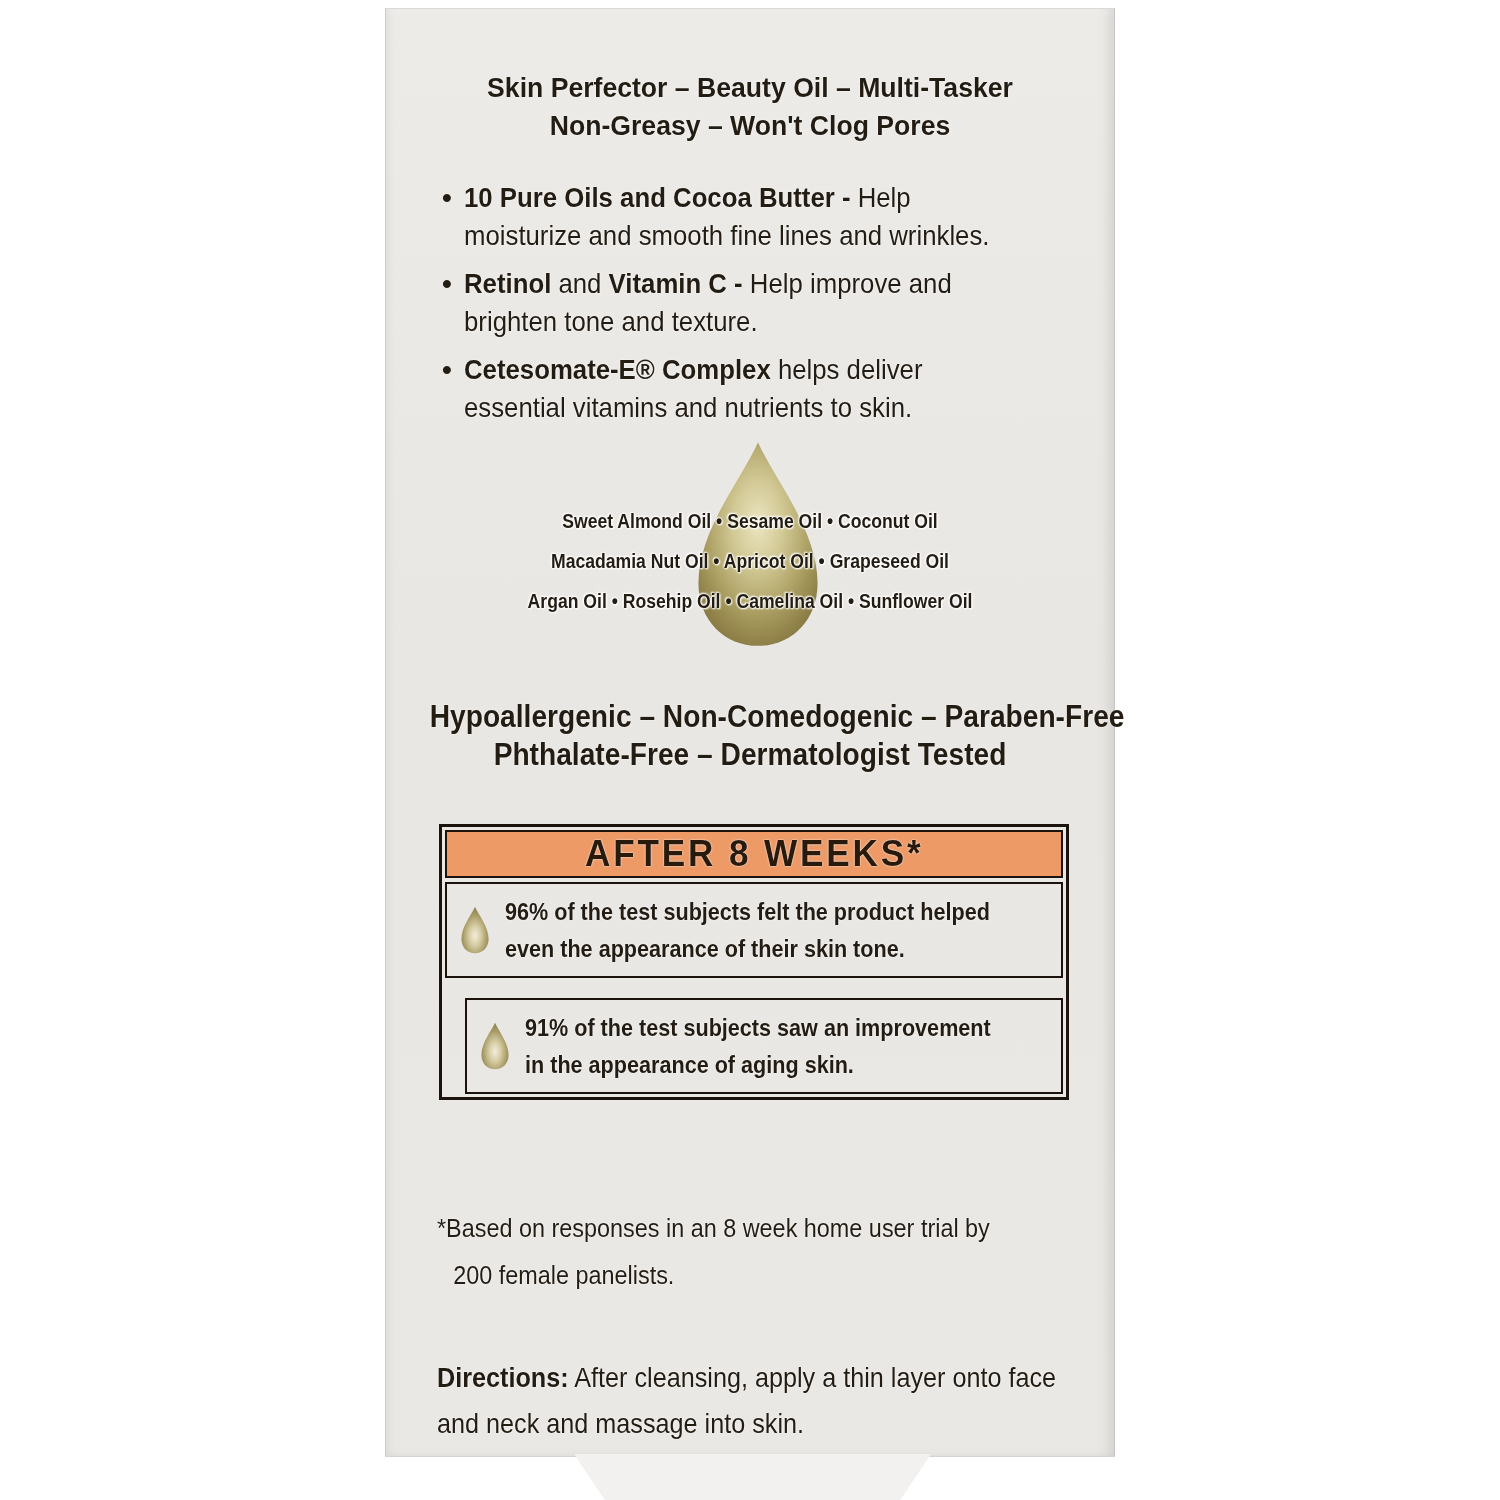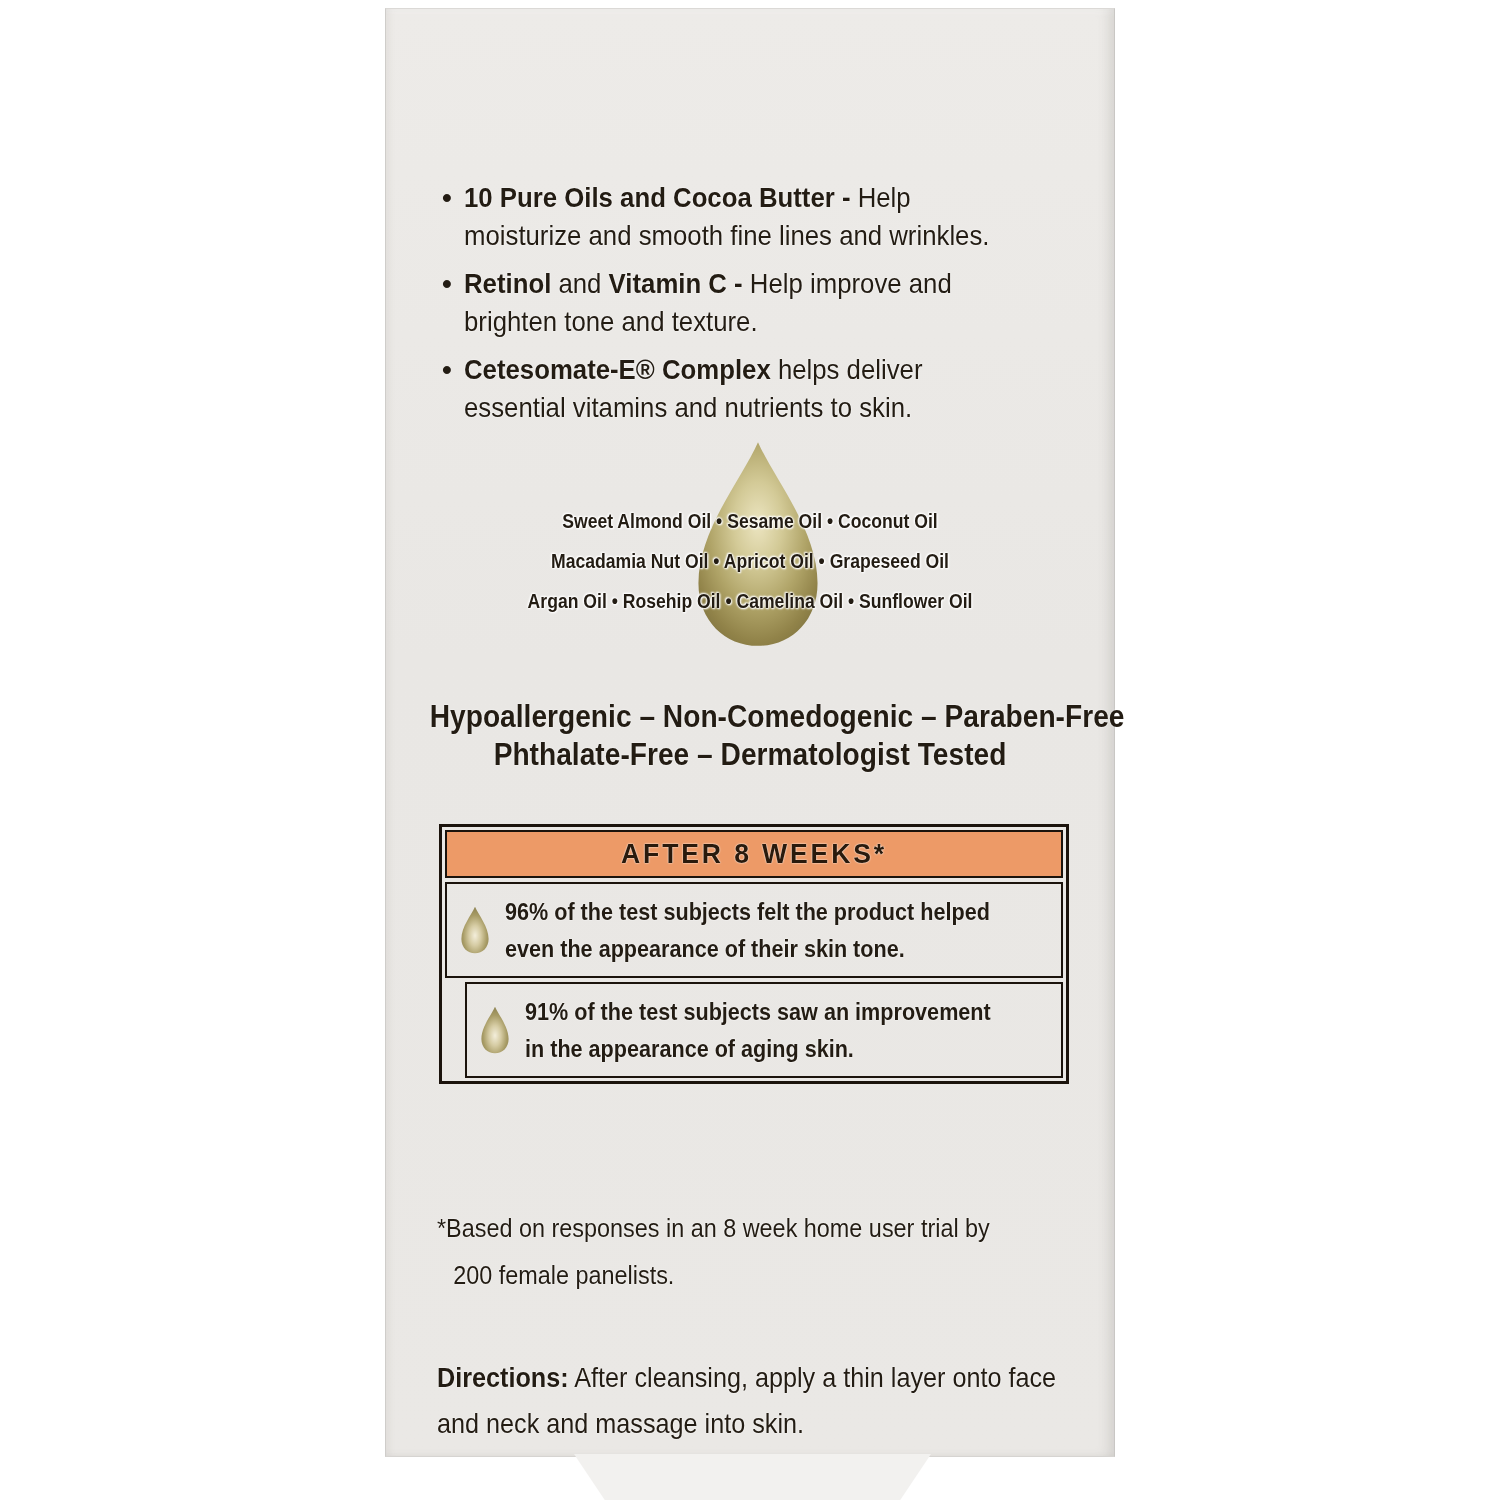--- a/index.html
+++ b/index.html
@@ -44,22 +44,22 @@
         text-shadow:0 0 3px #fff,0 0 2px #fff,1px 1px 2px #fff,-1px -1px 2px #fff;}
 
   .freec{position:absolute;top:688px;left:0;right:0;text-align:center;
          font-weight:bold;font-size:32px;line-height:38px;}
   .freec .cond-c{transform:scaleX(.88);}
 
   .rtable{position:absolute;left:53px;top:815px;width:630px;
           border:3px solid #1b130c;padding:3px;box-sizing:border-box;}
   .rt-header{border:2px solid #1b130c;background:#ed9a67;height:44px;margin-bottom:4px;
              display:flex;align-items:center;justify-content:center;
-             font-weight:bold;font-size:28px;letter-spacing:3px;color:#2a1a0c;}
-  .rt-row{border:2px solid #1b130c;height:92px;margin-bottom:4px;
+             font-weight:bold;font-size:37px;letter-spacing:3px;color:#2a1a0c;}
+  .rt-row{border:2px solid #1b130c;height:92px;margin-bottom:20px;
           display:flex;align-items:center;overflow:hidden;}
   .rt-row.last{margin-bottom:0;margin-left:20px;}
   .rt-icon{width:36px;height:48px;margin:0 12px 0 10px;flex:none;}
   .rt-text{font-weight:bold;font-size:24px;line-height:37px;}
   .rt-text .cond-l{transform:scaleX(.90);}
 
   .footnote{position:absolute;left:51px;top:1196px;font-size:26px;line-height:47px;}
   .footnote .cond-l{transform:scaleX(.90);}
   .fn2{padding-left:18px;}
 
@@ -85,20 +85,24 @@
       <stop offset="0.35" stop-color="#d6cca4"></stop>
       <stop offset="0.7" stop-color="#a89c66"></stop>
       <stop offset="1" stop-color="#8c8150"></stop>
     </radialGradient>
   </defs>
 </svg>
 
 <div class="scene">
   <div class="box">
 
+    <div class="claims">
+      <div class="cond-c">Skin Perfector – Beauty Oil – Multi-Tasker</div>
+      <div class="cond-c">Non-Greasy – Won't Clog Pores</div>
+    </div>
 
     <ul class="bullets">
       <li class="bullet b0">
         <span class="dot">•</span>
         <div class="bl cond-l"><span class="bb">10 Pure Oils and Cocoa Butter - </span><span>Help</span><span class="bb"></span><span></span></div>
         <div class="bl cond-l">moisturize and smooth fine lines and wrinkles.</div>
       </li>
       <li class="bullet b1">
         <span class="dot">•</span>
         <div class="bl cond-l"><span class="bb">Retinol</span><span> and </span><span class="bb">Vitamin C - </span><span>Help improve and</span></div>

